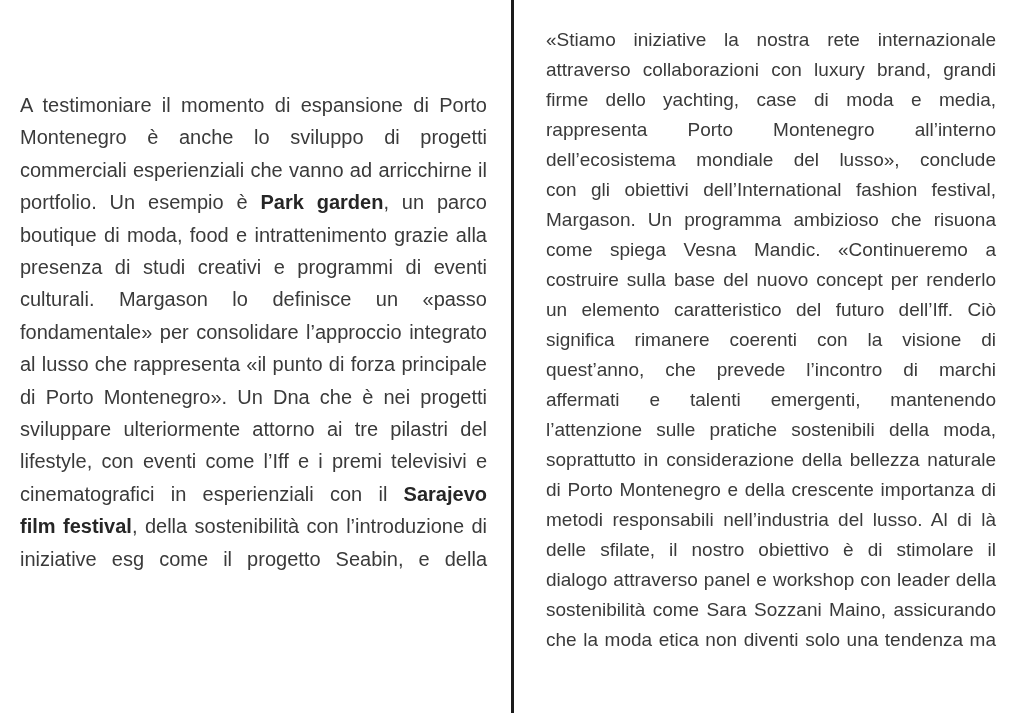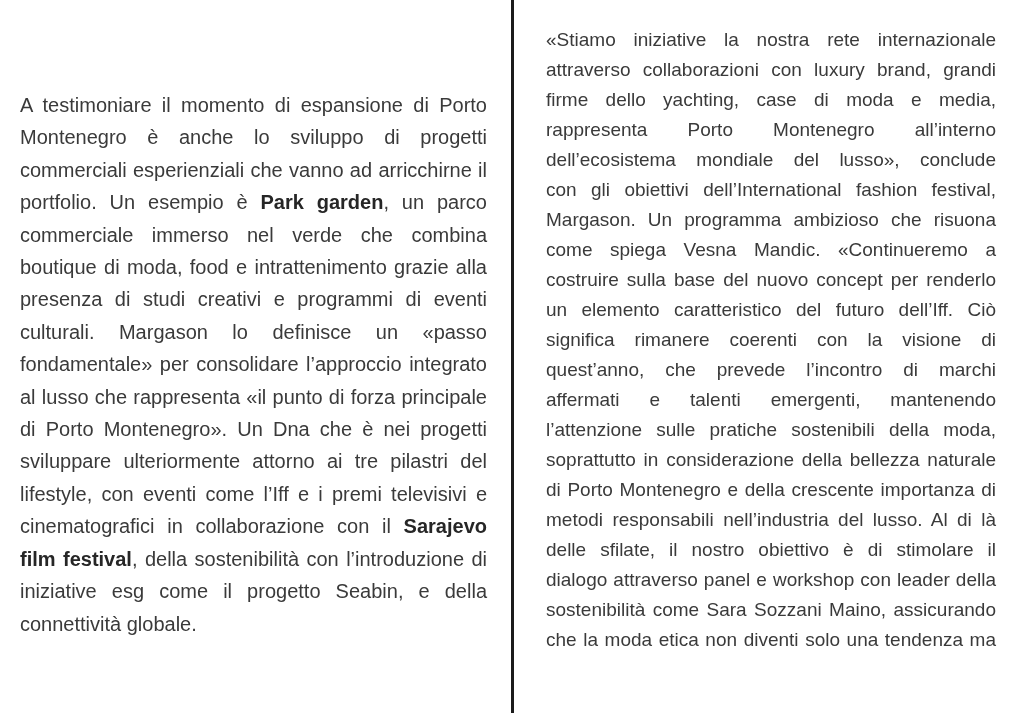--- a/index.html
+++ b/index.html
@@ -64,33 +64,31 @@
 </style>
 </head>
 <body>
 
 <div class="page">
   <div class="column" id="left-column">
       <div class="line"><span>A testimoniare il momento di espansione di Porto</span></div>
       <div class="line"><span>Montenegro è anche lo sviluppo di progetti</span></div>
       <div class="line"><span>commerciali esperienziali che vanno ad arricchirne il</span></div>
       <div class="line"><span>portfolio. Un esempio è </span><span class="bold">Park garden</span><span>, un parco</span></div>
-      <div class="line"><span>commerciale immerso nel verde che combina</span></div>
       <div class="line"><span>boutique di moda, food e intrattenimento grazie alla</span></div>
       <div class="line"><span>presenza di studi creativi e programmi di eventi</span></div>
       <div class="line"><span>culturali. Margason lo definisce un «passo</span></div>
       <div class="line"><span>fondamentale» per consolidare l’approccio integrato</span></div>
       <div class="line"><span>al lusso che rappresenta «il punto di forza principale</span></div>
       <div class="line"><span>di Porto Montenegro». Un Dna che è nei progetti</span></div>
       <div class="line"><span>sviluppare ulteriormente attorno ai tre pilastri del</span></div>
       <div class="line"><span>lifestyle, con eventi come l’Iff e i premi televisivi e</span></div>
-      <div class="line"><span>cinematografici in collaborazione con il </span><span class="bold">Sarajevo</span></div>
+      <div class="line"><span>cinematografici in esperienziali con il </span><span class="bold">Sarajevo</span></div>
       <div class="line"><span class="bold">film festival</span><span>, della sostenibilità con l’introduzione di</span></div>
       <div class="line"><span>iniziative esg come il progetto Seabin, e della</span></div>
-      <div class="line last-line"><span>connettività globale.</span></div>
     </div>
   <div class="divider"></div>
   <div class="column" id="right-column">
       <div class="line"><span>«Stiamo iniziative la nostra rete internazionale</span></div>
       <div class="line"><span>attraverso collaborazioni con luxury brand, grandi</span></div>
       <div class="line"><span>firme dello yachting, case di moda e media,</span></div>
       <div class="line"><span>rappresenta Porto Montenegro all’interno</span></div>
       <div class="line"><span>dell’ecosistema mondiale del lusso», conclude</span></div>
       <div class="line"><span>con gli obiettivi dell’International fashion festival,</span></div>
       <div class="line"><span>Margason. Un programma ambizioso che risuona</span></div>

